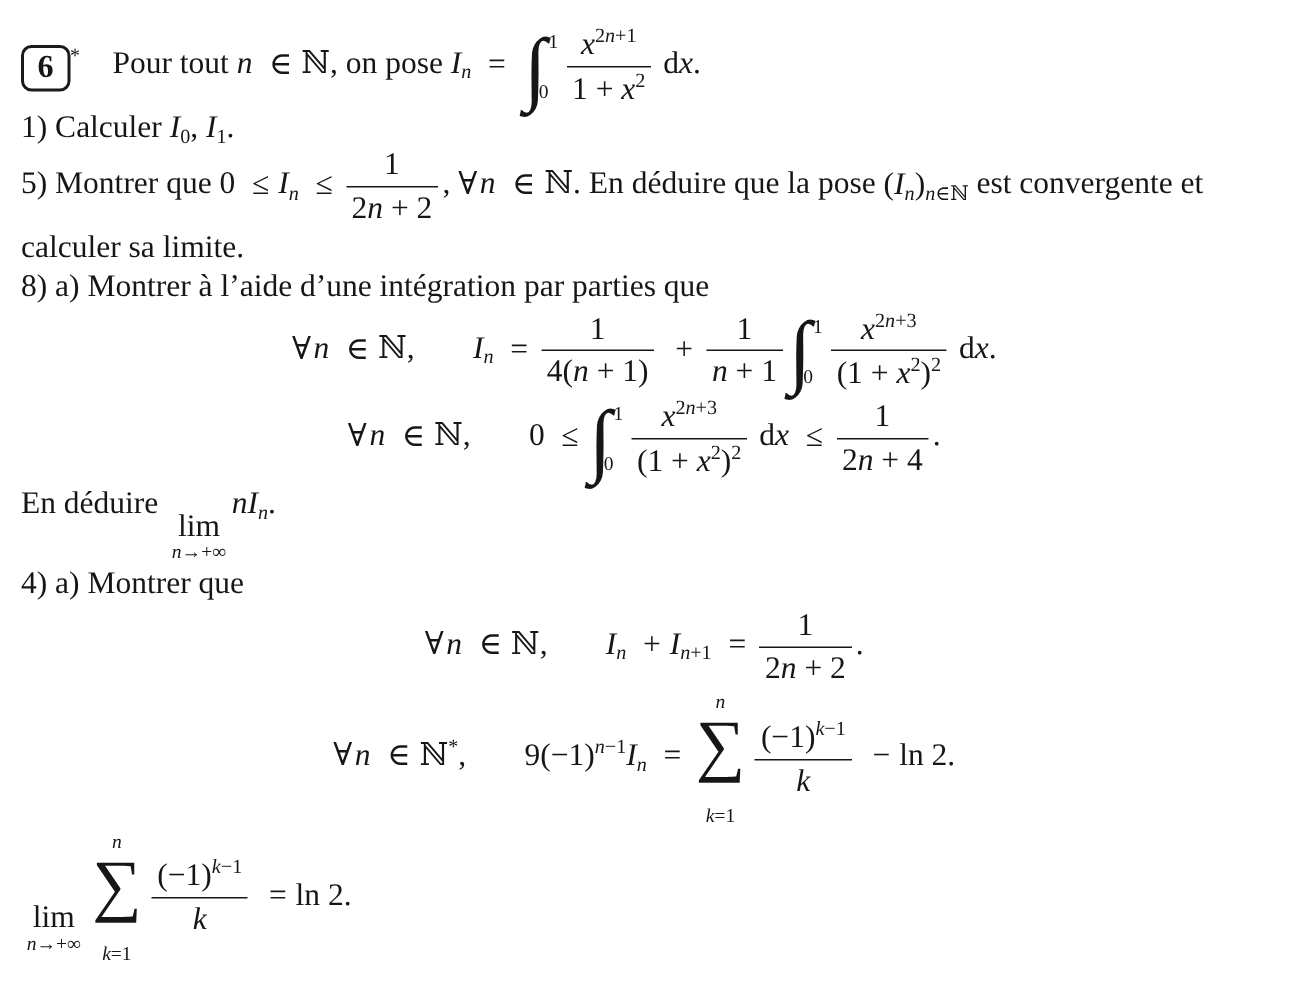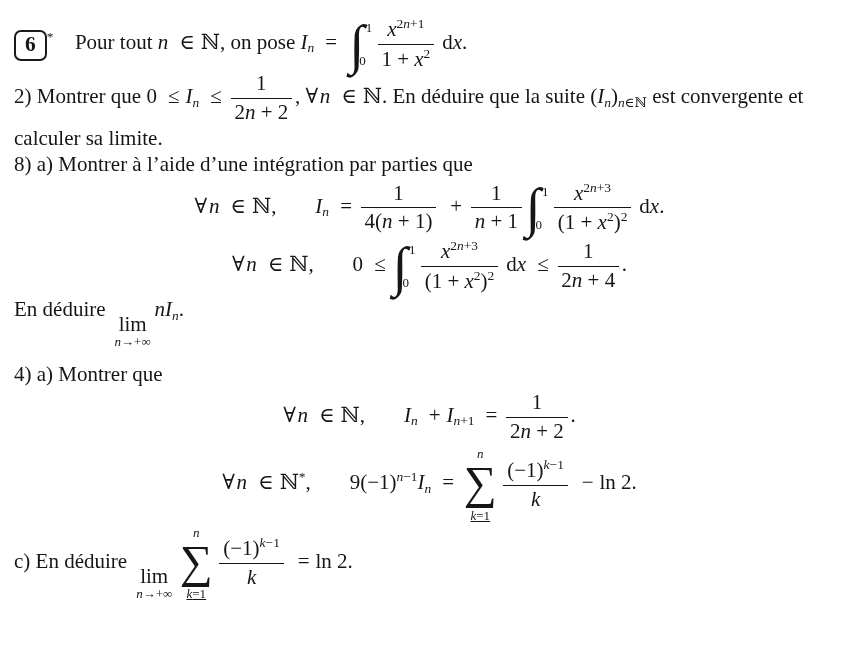--- a/index.html
+++ b/index.html
@@ -27,23 +27,23 @@
   .frac { display: inline-block; vertical-align: middle; text-align: center; line-height: 1.12; margin: 0 0.14em; }
   .fn { display: block; padding: 0 0.18em 0.1em 0.18em; }
   .fd { display: block; border-top: 1.5px solid currentColor; padding: 0.1em 0.18em 0 0.18em; }
   .intwrap { display: inline-flex; align-items: center; vertical-align: middle; margin: 0 0.12em 0 0.05em; }
   .bigint { font-size: 2.6em; line-height: 0.9; }
   .intlims { display: flex; flex-direction: column; justify-content: space-between; height: 3.5em; font-size: 0.62em; line-height: 1; margin-left: 0.1em; }
   .ilb { transform: translateX(-0.5em); }
   .sumwrap { display: inline-flex; flex-direction: column; align-items: center; vertical-align: middle; line-height: 1; margin: 0 0.18em; }
   .sumtop, .sumbot { font-size: 0.62em; line-height: 1; }
   .sumtop { margin-bottom: 2px; }
-  .sumbot { margin-top: 4px; text-decoration: underline; }
+  .sumbot { margin-top: 18px; }
   .bigsum { font-size: 2.2em; line-height: 0.92; }
-  .limwrap { display: inline-flex; flex-direction: column; align-items: center; line-height: 1.05; vertical-align: -0.72em; margin: 12px 0.18em; }
+  .limwrap { display: inline-flex; flex-direction: column; align-items: center; line-height: 1.05; vertical-align: -0.72em; margin: 0 0.18em; }
   .limbot { font-size: 0.62em; }
 </style>
 </head>
 <body>
 
 <div class="doc">
 
   <div class="line">
     <span class="exnum"><span>6</span></span><span class="sup">*</span>
     <span class="gap"></span>
@@ -55,29 +55,34 @@
     <span class="intwrap">
         <span class="bigint">∫</span>
         <span class="intlims">
           <span>1</span>
           <span class="ilb">0</span>
         </span>
       </span><span class="frac"><span class="fn"><span class="mi">x</span><span class="sup"><span>2</span><span class="mi">n</span><span>+1</span></span></span><span class="fd"><span>1 + </span><span class="mi">x</span><span class="sup">2</span></span></span>
     <span><span>d</span><span class="mi">x</span><span>.</span></span>
   </div>
 
+  <div class="line">
+    <span>1) Calculer</span>
+    <span class="mi">I</span><span class="sub">0</span><span>,</span>
+    <span class="mi">I</span><span class="sub">1</span><span>.</span>
+  </div>
 
   <div class="line">
-    <span>2) Montrer que</span>
+    <span>5) Montrer que</span>
     <span>0</span>
     <span class="op">≤</span><span class="mi">I</span><span class="sub mi">n</span>
     <span class="op">≤</span><span class="frac"><span class="fn">1</span><span class="fd"><span>2</span><span class="mi">n</span><span> + 2</span></span></span><span>,</span>
     <span class="fa">∀</span><span class="mi">n</span>
     <span class="op">∈</span><span>ℕ</span><span>.</span>
-    <span>En déduire que la suite</span>
+    <span>En déduire que la pose</span>
     <span><span>(</span><span class="mi">I</span><span class="sub mi">n</span><span>)</span><span class="sub"><span class="mi">n</span><span>∈</span><span>ℕ</span></span></span>
     <span>est convergente et</span>
   </div>
 
   <div class="line">
     <span>calculer sa limite.</span>
   </div>
 
   <div class="line">
     <span>8) a) Montrer à l’aide d’une intégration par parties que</span>
@@ -145,21 +150,20 @@
     <span>9(−1)</span><span class="sup"><span class="mi">n</span><span>−1</span></span><span class="mi">I</span><span class="sub mi">n</span>
     <span class="op">=</span><span class="sumwrap">
         <span class="sumtop mi">n</span>
         <span class="bigsum">∑</span>
         <span class="sumbot"><span class="mi">k</span><span>=1</span></span>
       </span><span class="frac"><span class="fn"><span>(−1)</span><span class="sup"><span class="mi">k</span><span>−1</span></span></span><span class="fd mi">k</span></span>
     <span class="op">−</span><span>ln 2</span><span>.</span>
   </div>
 
   <div class="line">
-    <span>c) En déduire</span>
     <span class="limwrap">
         <span>lim</span>
         <span class="limbot"><span class="mi">n</span><span>→+∞</span></span>
       </span><span class="sumwrap">
         <span class="sumtop mi">n</span>
         <span class="bigsum">∑</span>
         <span class="sumbot"><span class="mi">k</span><span>=1</span></span>
       </span><span class="frac"><span class="fn"><span>(−1)</span><span class="sup"><span class="mi">k</span><span>−1</span></span></span><span class="fd mi">k</span></span>
     <span class="op">=</span><span>ln 2</span><span>.</span>
   </div>

